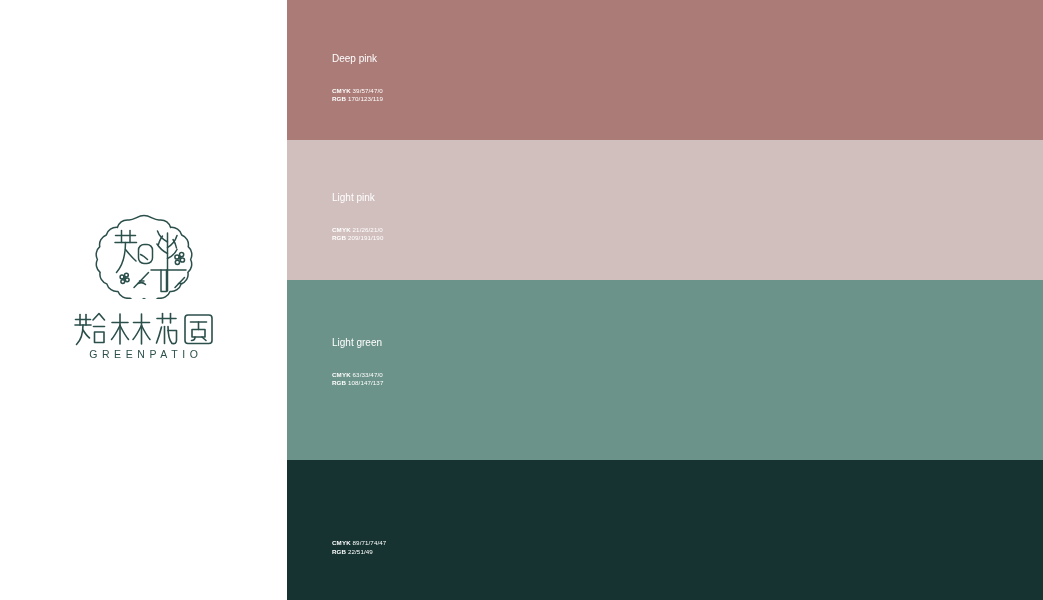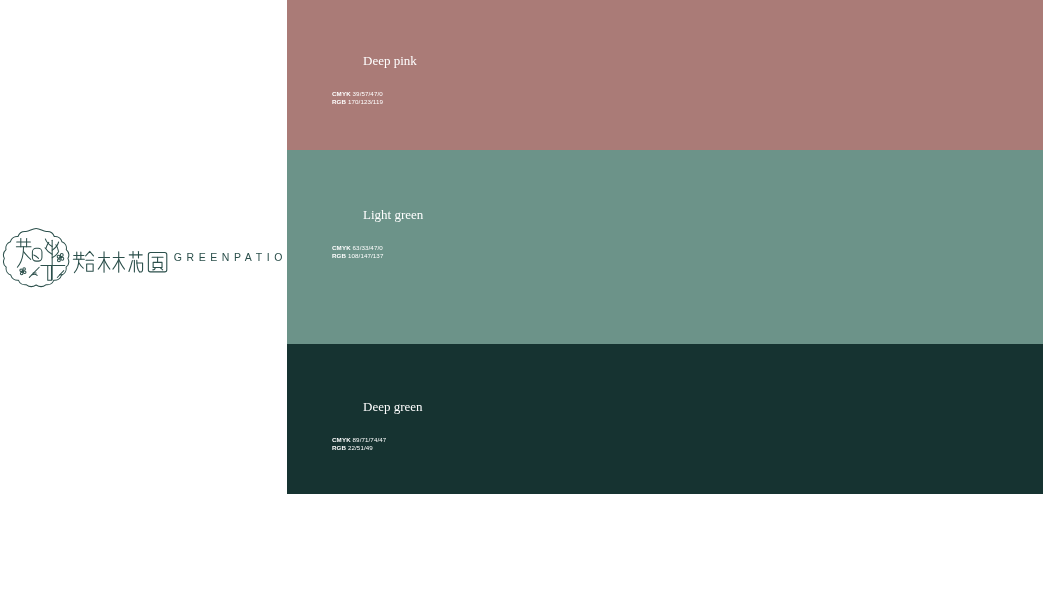--- a/index.html
+++ b/index.html
@@ -29,21 +29,21 @@
     width: 287px;
     height: 600px;
     background: #ffffff;
   }
   #logo-lockup {
     position: absolute;
     left: 0;
     top: 213px;
     width: 287px;
     display: flex;
-    flex-direction: row;
+    flex-direction: column;
     align-items: center;
   }
   #logo-emblem {
     display: block;
     width: 106px;
     height: 86px;
   }
   #logo-wordmark-cn {
     display: block;
     width: 142px;
@@ -74,27 +74,26 @@
     position: relative;
     width: 100%;
     box-sizing: border-box;
   }
   .swatch-inner {
     position: absolute;
     left: 45px;
     width: 320px;
   }
   .swatch-name {
-    font-size: 13px;
+    font-size: 10px;
     line-height: 1;
     color: #ffffff;
-    font-family: Liberation Serif, serif;
+    font-family: Liberation Sans, sans-serif;
     font-weight: 400;
     white-space: nowrap;
-    margin-left: 31px;
   }
   .swatch-specs {
     margin-top: 23px;
     font-size: 6.2px;
     line-height: 8.4px;
     color: #ffffff;
     font-family: "Liberation Sans", sans-serif;
     white-space: nowrap;
   }
   .spec-row {
@@ -235,34 +234,42 @@
     <div class="swatch" style="height:150px;background:#aa7b77;">
       <div class="swatch-inner" style="top:54px;">
         <div class="swatch-name">Deep pink</div>
         <div class="swatch-specs">
           <span class="spec-row"><span class="spec-key">CMYK</span> <span class="spec-val">39/57/47/0</span></span>
           <span class="spec-row"><span class="spec-key">RGB</span> <span class="spec-val">170/123/119</span></span>
         </div>
       </div>
     </div>
 
+    <div class="swatch" style="height:150px;background:#d1bfbe;">
+      <div class="swatch-inner" style="top:53px;">
+        <div class="swatch-name">Light pink</div>
+        <div class="swatch-specs">
+          <span class="spec-row"><span class="spec-key">CMYK</span> <span class="spec-val">21/26/21/0</span></span>
+          <span class="spec-row"><span class="spec-key">RGB</span> <span class="spec-val">209/191/190</span></span>
+        </div>
+      </div>
+    </div>
 
     <div class="swatch" style="height:194px;background:#6c9389;">
       <div class="swatch-inner" style="top:58px;">
         <div class="swatch-name">Light green</div>
         <div class="swatch-specs">
           <span class="spec-row"><span class="spec-key">CMYK</span> <span class="spec-val">63/33/47/0</span></span>
           <span class="spec-row"><span class="spec-key">RGB</span> <span class="spec-val">108/147/137</span></span>
         </div>
       </div>
     </div>
 
     <div class="swatch" style="height:150px;background:#163331;">
       <div class="swatch-inner" style="top:56px;">
-        <div class="swatch-name">Deep green</div>
         <div class="swatch-specs">
           <span class="spec-row"><span class="spec-key">CMYK</span> <span class="spec-val">89/71/74/47</span></span>
           <span class="spec-row"><span class="spec-key">RGB</span> <span class="spec-val">22/51/49</span></span>
         </div>
       </div>
     </div>
 
   </div>
 </div>
 

